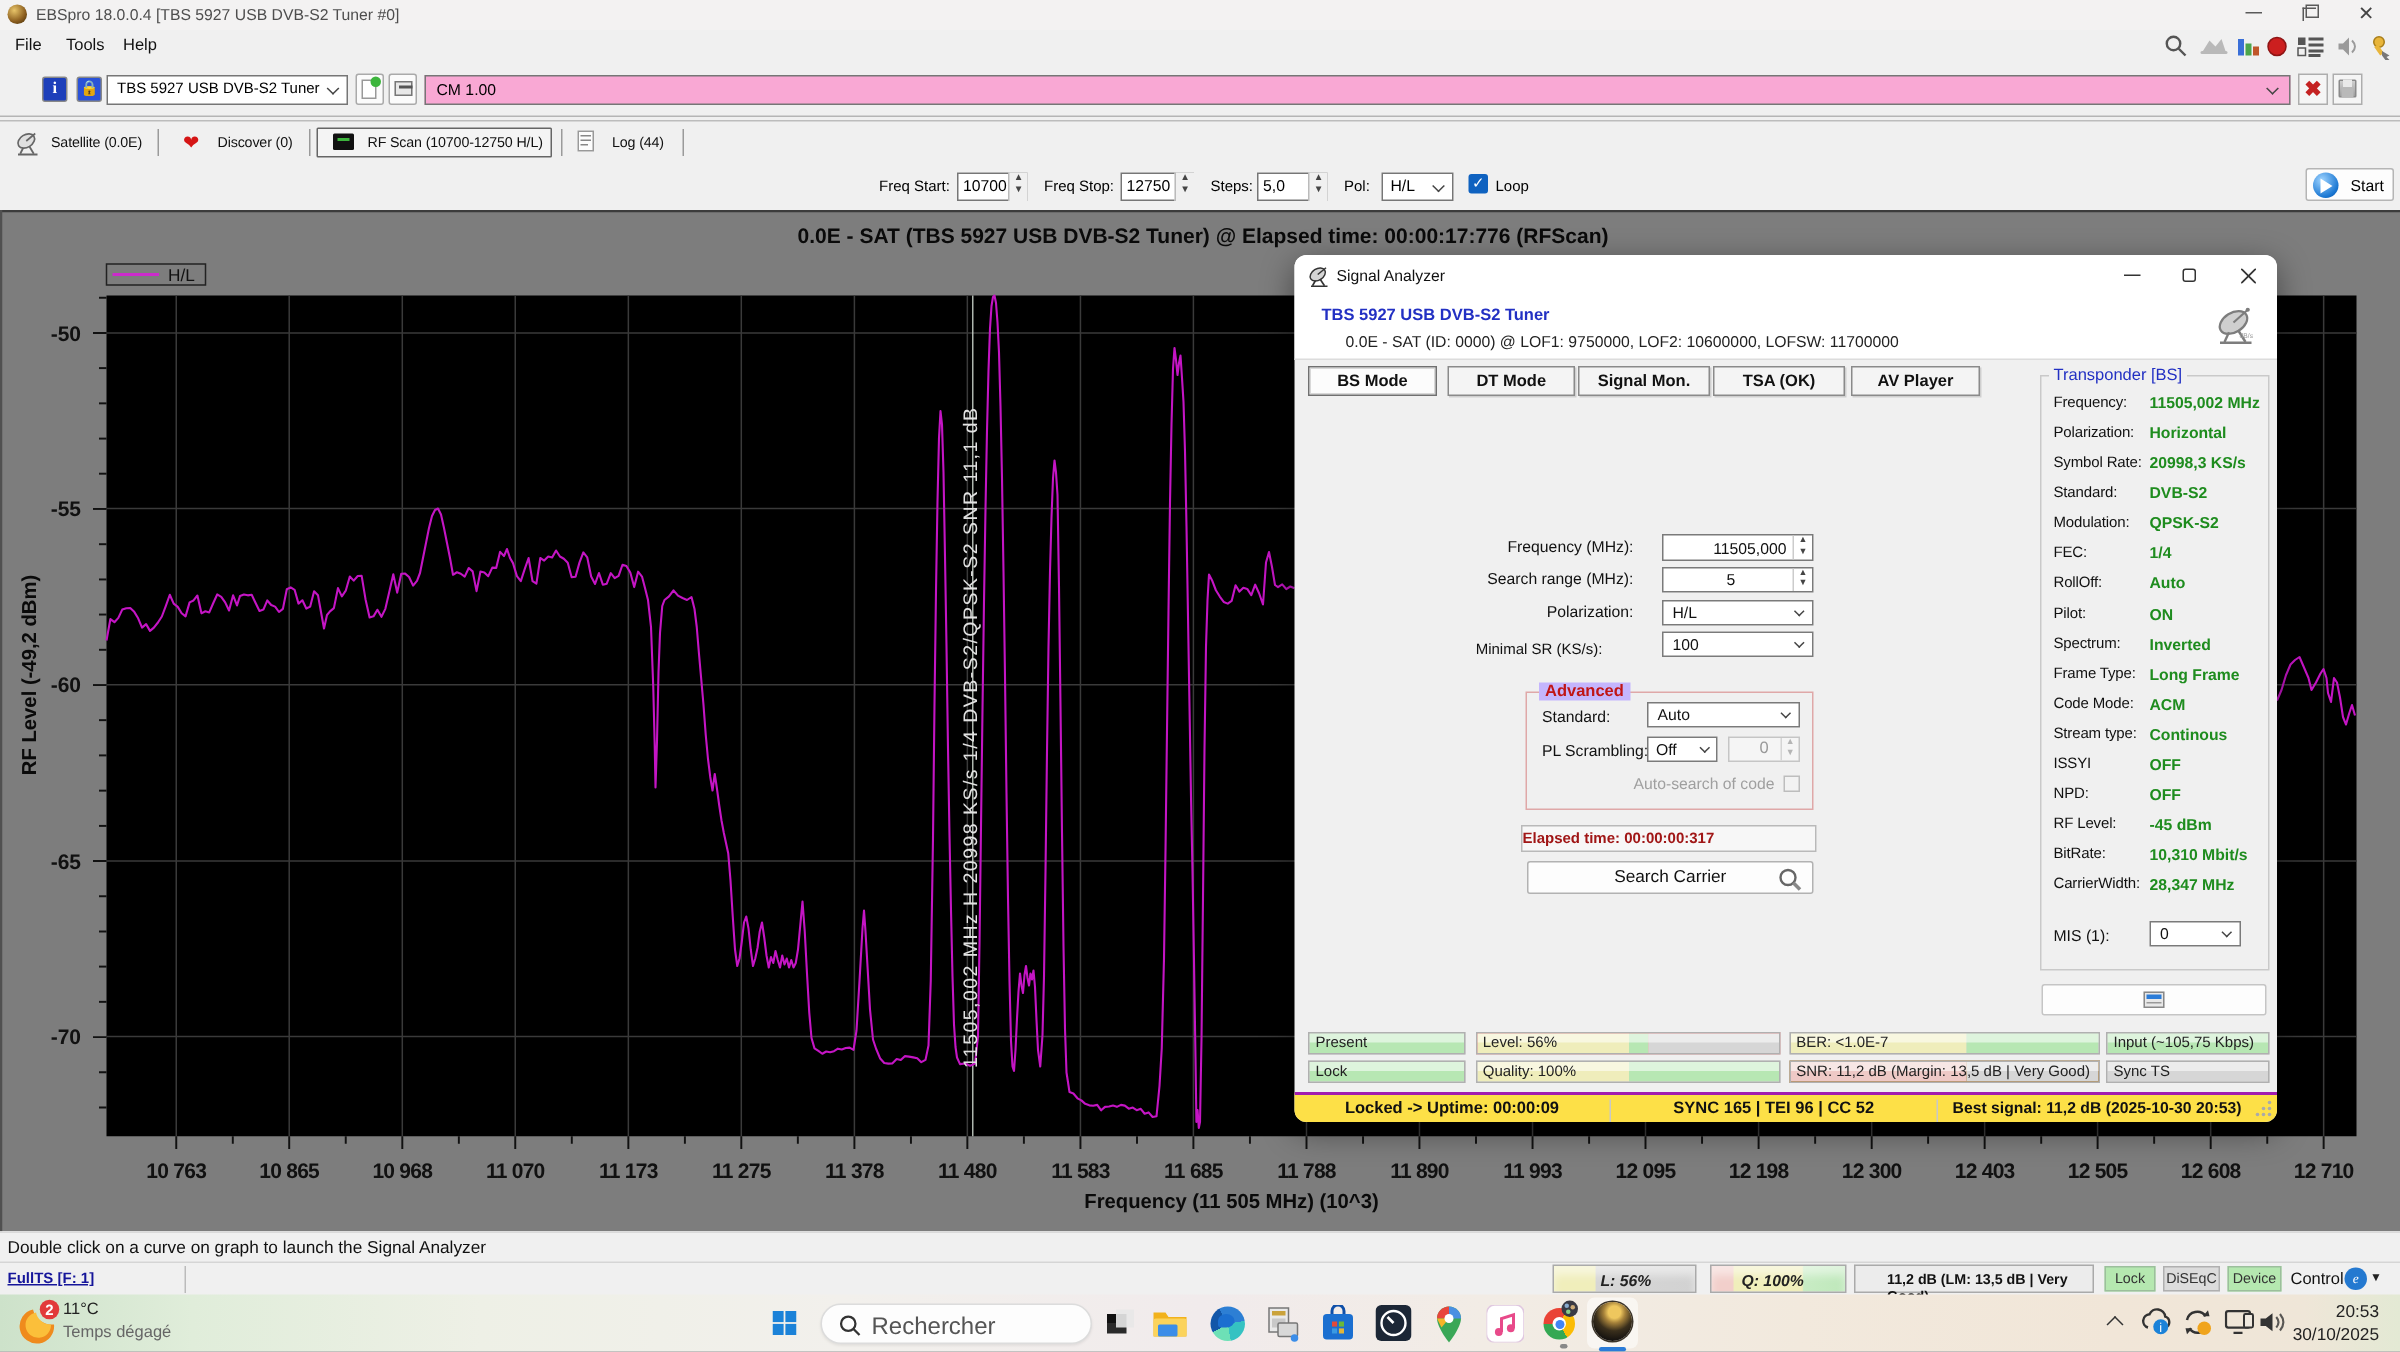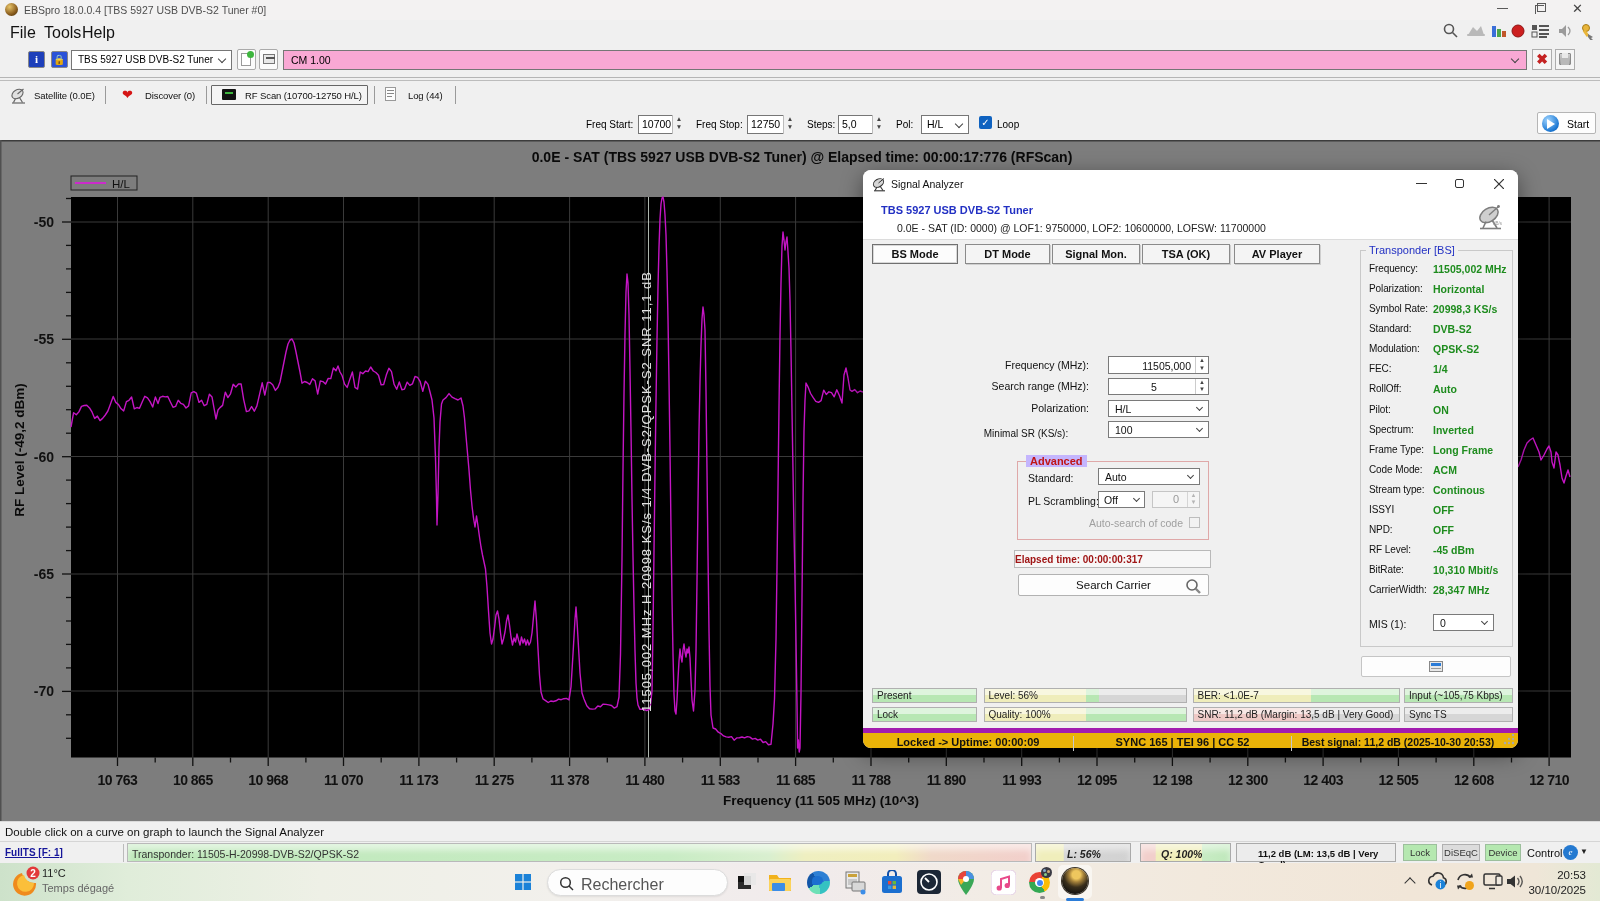--- a/index.html
+++ b/index.html
@@ -8,21 +8,21 @@
 
 <div class="abs" style="left:0;top:0;width:1600px;height:20px;background:#f3f2f2;color:#4e4e4e;font-size:11.5px">
   <div class="abs" style="left:5px;top:3px;width:13px;height:13px;border-radius:50%;background:radial-gradient(circle at 35% 30%,#e8c469,#8a5c1d 60%,#3a2808)"></div>
   <div class="abs" style="left:24px;top:4px;font-size:10.5px">EBSpro 18.0.0.4 [TBS 5927 USB DVB-S2 Tuner #0]</div>
   <div class="abs" style="left:1497px;top:8px;width:11px;height:1px;background:#5a5a5a"></div>
   <div class="abs" style="left:1537px;top:3px;width:9px;height:9px;border:1px solid #5a5a5a"></div>
   <div class="abs" style="left:1535px;top:5px;width:9px;height:9px;border:1px solid #5a5a5a;border-right:0;border-bottom:0"></div>
   <div class="abs" style="left:1572px;top:1px;font-size:13px;color:#444">✕</div>
 </div>
 
-<div class="abs" style="left:0;top:20px;width:1300px;height:21px;background:#f0f0f0;font-size:16px;color:#111">
+<div class="abs" style="left:0;top:20px;width:1300px;height:21px;background:#f0f0f0;font-size:11px;color:#111">
   <span class="abs" style="left:10px;top:4px">File</span>
   <span class="abs" style="left:44px;top:4px">Tools</span>
   <span class="abs" style="left:82px;top:4px">Help</span>
   <svg class="abs" style="left:1440px;top:2px" width="158" height="18">
 <g stroke="#555" fill="none" stroke-width="1.6">
         <circle cx="9" cy="7" r="4.5"></circle>
         <line x1="12.5" y1="10.5" x2="17" y2="15"></line>
       </g>
 <g fill="#b9b9b9">
         <path d="M28 13 L33 5 L37 9 L41 4 L44 13 Z"></path>
@@ -257,23 +257,20 @@
     </g>
 </svg>
 
 <div class="abs" style="left:0;top:821px;width:1600px;height:20px;background:#f0f0f0;border-top:1px solid #dadada">
   <span class="abs" style="left:5px;top:4px;font-size:11.5px;color:#111">Double click on a curve on graph to launch the Signal Analyzer</span>
 </div>
 
 <div class="abs" style="left:0;top:841px;width:1600px;height:22px;background:#f0f0f0;border-top:1px solid #d5d5d5">
     <span class="abs" style="left:5px;top:5px;font-size:10px;font-weight:bold;color:#16169a;text-decoration:underline">FullTS [F: 1]</span>
   <div class="abs" style="left:123px;top:2px;width:1px;height:18px;background:#bbb"></div>
-  <div class="abs" style="left:127px;top:1px;width:905px;height:19px;border:1px solid #b9b9b9;background:linear-gradient(90deg,#bfe8bb 0%,#c8ecc4 60%,#d9efcf 71%,#efefc0 75%,#f2eebc 85%,#f0d9c9 89%,#f2cfcb 100%);box-shadow:inset 0 6px 6px rgba(255,255,255,.55)">
-    <span class="abs" style="left:4px;top:4px;font-size:10.5px;color:#333">Transponder: 11505-H-20998-DVB-S2/QPSK-S2</span>
-  </div>
   <div class="abs" style="left:1035px;top:1px;width:96px;height:19px;border:1px solid #aaa;background:linear-gradient(90deg,#f0eebb 0%,#f0eebb 29%,#d6d6d6 30%,#d2d2d2 100%);box-shadow:inset 0 6px 6px rgba(255,255,255,.5)">
     <span class="abs" style="left:31px;top:4px;font-size:10.5px;font-weight:bold;font-style:italic;color:#222">L: 56%</span>
   </div>
   <div class="abs" style="left:1140px;top:1px;width:91px;height:19px;border:1px solid #aaa;background:linear-gradient(90deg,#f2cfcb 0%,#f2cfcb 16%,#f0eebb 17%,#f0eebb 68%,#c8ecc4 69%,#bfe8bb 100%);box-shadow:inset 0 6px 6px rgba(255,255,255,.5)">
     <span class="abs" style="left:20px;top:4px;font-size:10.5px;font-weight:bold;font-style:italic;color:#222">Q: 100%</span>
   </div>
   <div class="abs" style="left:1236px;top:1px;width:160px;height:19px;border:1px solid #aaa;background:#ececec">
     <span class="abs" style="left:21px;top:4px;font-size:9.5px;font-weight:bold;color:#111">11,2 dB (LM: 13,5 dB | Very Good)</span>
   </div>
   <div class="abs" style="left:1403px;top:2px;width:34px;height:17px;border:1px solid #9cbf9c;background:#b5e8b0;font-size:9.5px;text-align:center;line-height:16px;color:#333">Lock</div>
@@ -548,21 +545,21 @@
       <div class="abs" style="left:117px;top:0;width:88.5px;height:13px;background:#d6d6d6"></div>
       <div class="abs" style="left:0;top:0;width:207.5px;height:6px;background:rgba(255,255,255,.55)"></div>
       <span class="abs" style="left:4px;top:1px;font-size:10px;color:#222;white-space:nowrap">SNR: 11,2 dB (Margin: 13,5 dB | Very Good)</span>
     </div>
 <div class="abs" style="left:541px;top:537px;width:109px;height:15px;border:1px solid #b0b0b0;background:#d6d6d6;overflow:hidden">
       <div class="abs" style="left:0px;top:0;width:107px;height:13px;background:#d6d6d6"></div>
       <div class="abs" style="left:0;top:0;width:109px;height:6px;background:rgba(255,255,255,.55)"></div>
       <span class="abs" style="left:4px;top:1px;font-size:10px;color:#222;white-space:nowrap">Sync TS</span>
     </div>
 
-  <div class="abs" style="left:0;top:558px;width:655px;height:20px;background:#eab308;border-top:5px solid #a21caf;border-radius:0 0 8px 8px">
+  <div class="abs" style="left:0;top:558px;width:655px;height:20px;background:#fde047;border-top:2px solid #a21caf;border-radius:0 0 8px 8px">
     <div class="abs" style="left:210px;top:3px;width:1px;height:15px;background:#c8c8c8"></div>
     <div class="abs" style="left:428px;top:3px;width:1px;height:15px;background:#c8c8c8"></div>
     <div class="abs" style="left:0;top:3px;width:210px;text-align:center;font-size:11px;font-weight:600;color:#111">Locked -&gt; Uptime: 00:00:09</div>
     <div class="abs" style="left:211px;top:3px;width:217px;text-align:center;font-size:11px;font-weight:600;color:#111">SYNC 165 | TEI 96 | CC 52</div>
     <div class="abs" style="left:429px;top:3px;width:212px;text-align:center;font-size:10.5px;font-weight:600;color:#111">Best signal: 11,2 dB (2025-10-30 20:53)</div>
     <svg class="abs" style="right:3px;bottom:3px" width="12" height="12">
         <g fill="#aaa">
           <circle cx="10" cy="2" r="1.2"></circle>
           <circle cx="10" cy="6" r="1.2"></circle>
           <circle cx="10" cy="10" r="1.2"></circle>

